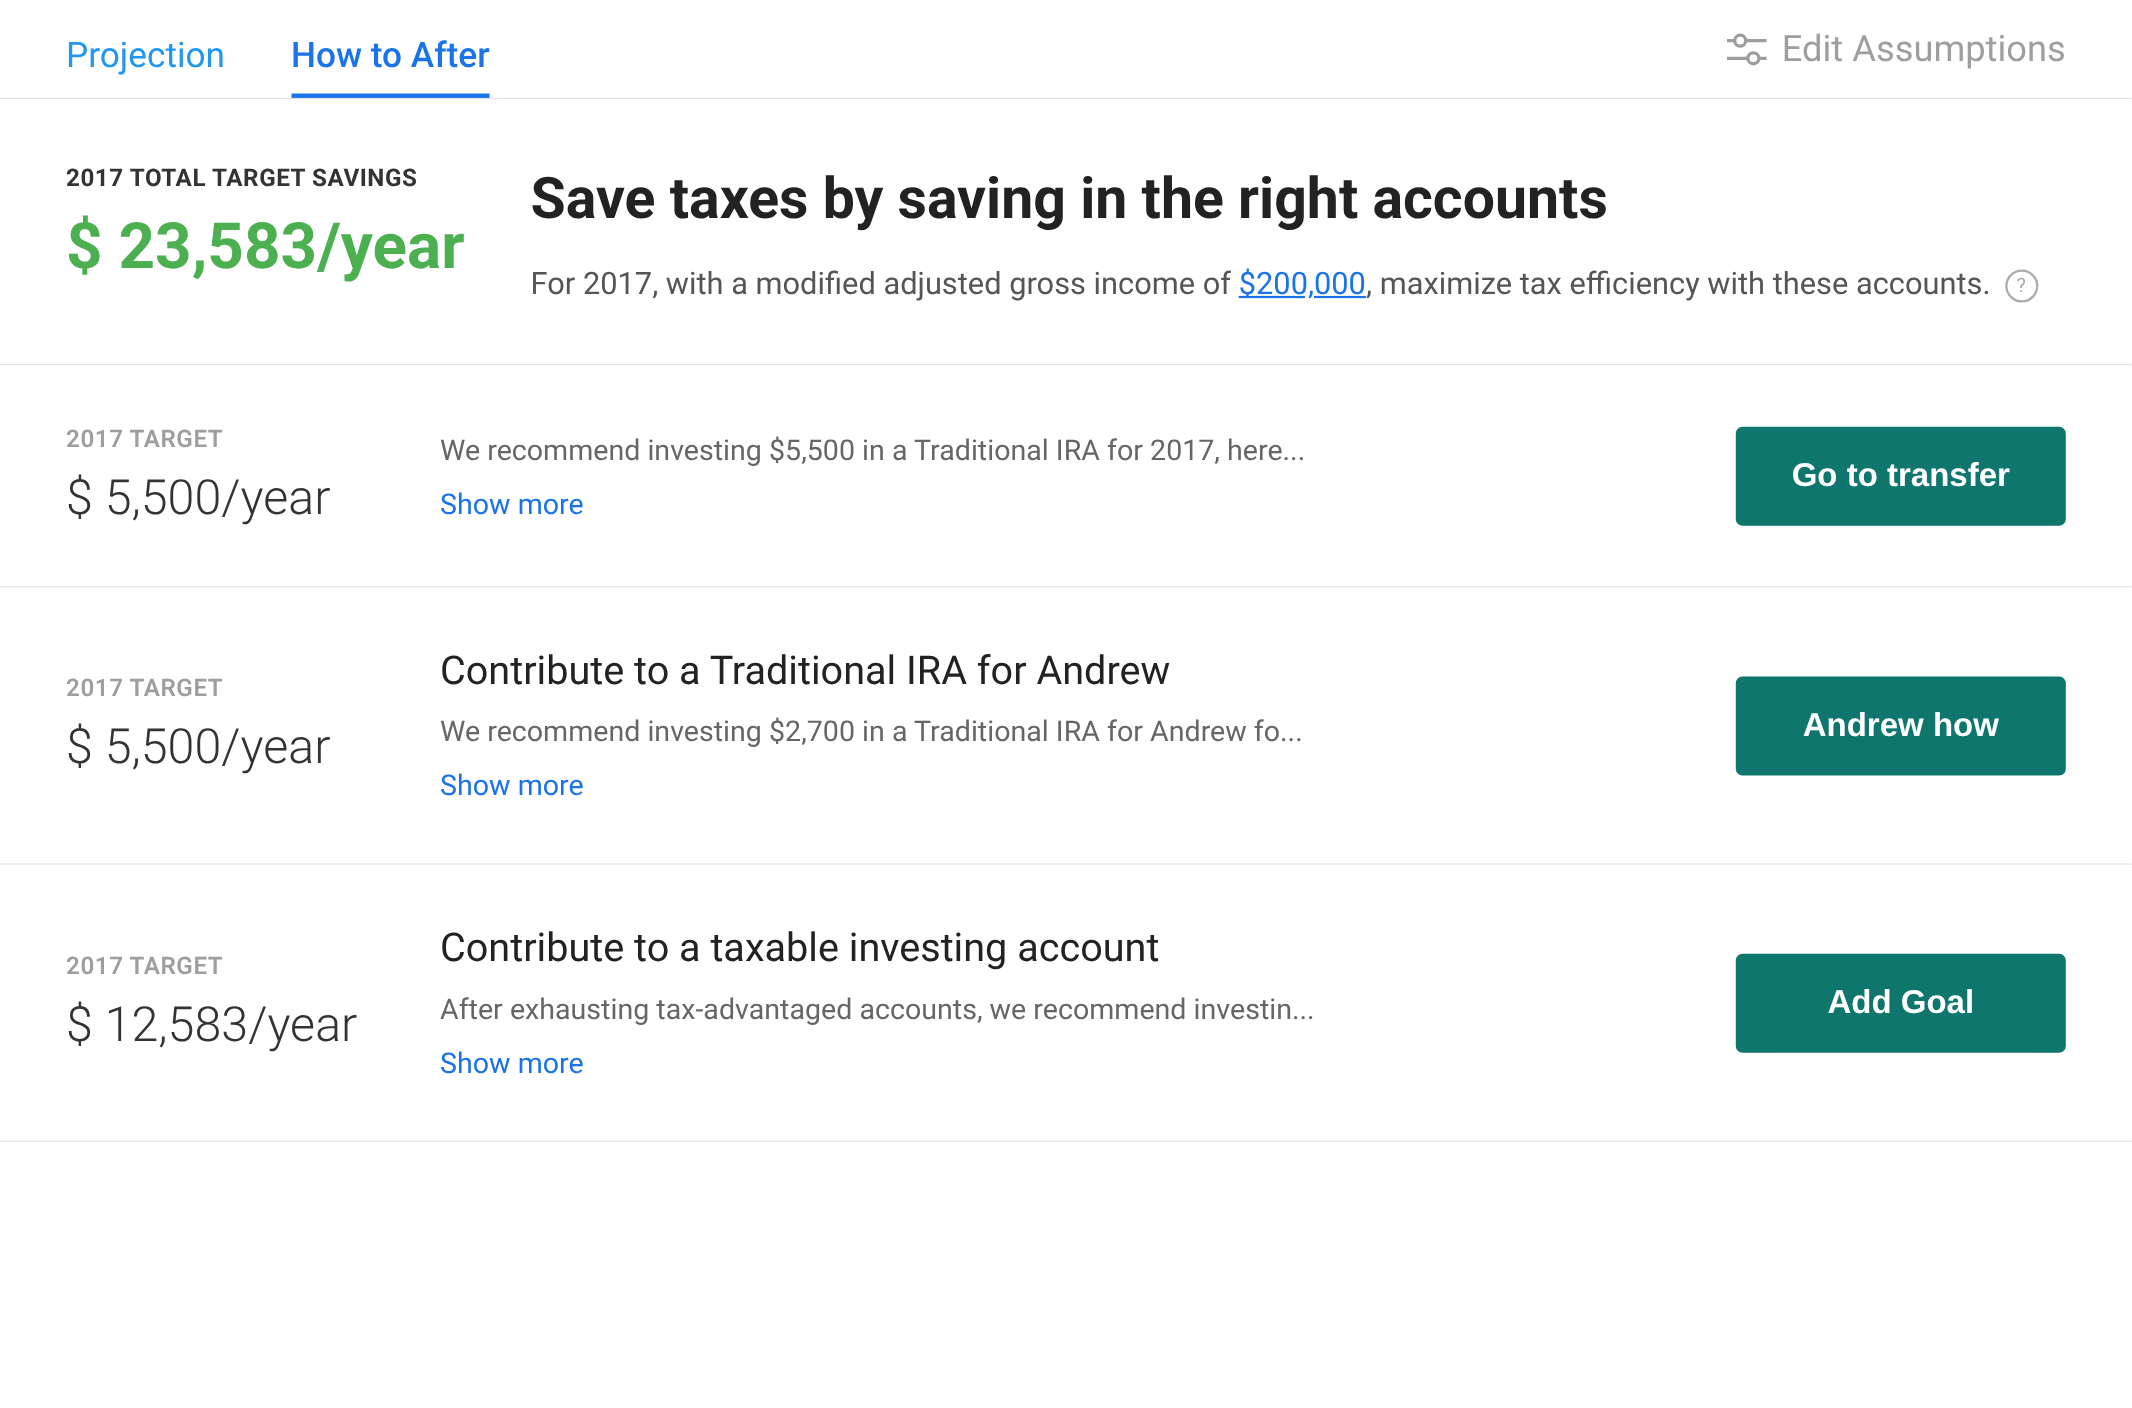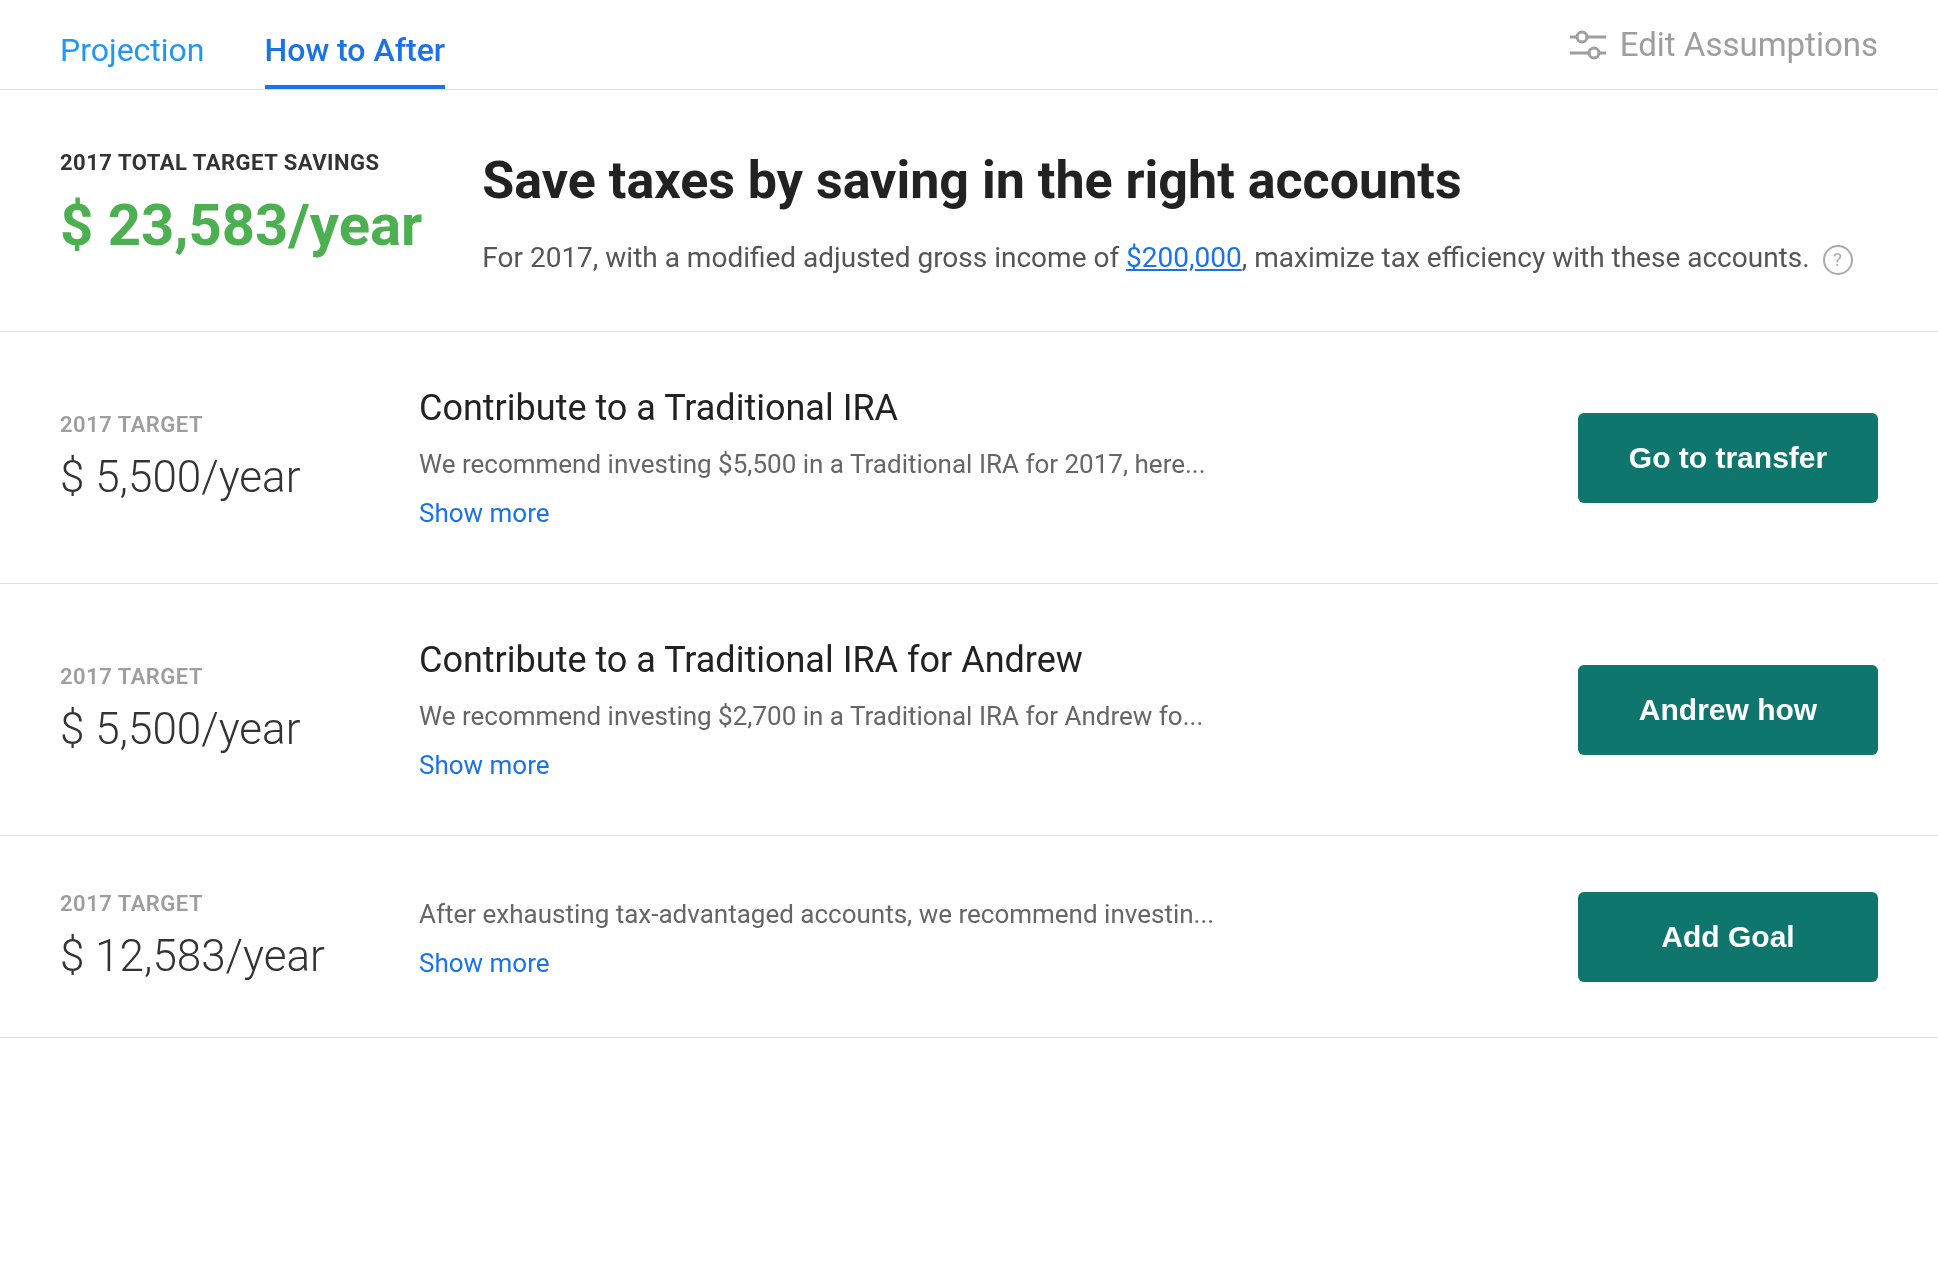--- a/index.html
+++ b/index.html
@@ -139,21 +139,21 @@
       margin-left: 6px;
       vertical-align: middle;
     }
 
     
     .account-row {
       display: flex;
       align-items: center;
       padding: 55px 60px;
       border-bottom: 1px solid #e0e0e0;
-      gap: 79px;
+      gap: 60px;
     }
 
     .account-left {
       min-width: 280px;
       flex-shrink: 0;
     }
 
     .account-target-label {
       font-size: 22px;
       font-weight: 600;
@@ -250,21 +250,20 @@
     </div>
   </div>
 
   <div id="account-rows">
       <div class="account-row">
       <div class="account-left">
         <div class="account-target-label">2017 TARGET</div>
         <div class="account-amount">$ 5,500/year</div>
       </div>
       <div class="account-center">
-        <div class="account-title">Contribute to a Traditional IRA</div>
         <div class="account-description">We recommend investing $5,500 in a Traditional IRA for 2017, here...</div>
         <a class="show-more-link">Show more</a>
       </div>
       <div class="account-right">
         <button class="action-button">Go to transfer</button>
       </div>
     </div>
       <div class="account-row">
       <div class="account-left">
         <div class="account-target-label">2017 TARGET</div>
@@ -278,20 +277,21 @@
       <div class="account-right">
         <button class="action-button">Andrew how</button>
       </div>
     </div>
       <div class="account-row">
       <div class="account-left">
         <div class="account-target-label">2017 TARGET</div>
         <div class="account-amount">$ 12,583/year</div>
       </div>
       <div class="account-center">
+        <div class="account-title">Contribute to a taxable investing account</div>
         <div class="account-description">After exhausting tax-advantaged accounts, we recommend investin...</div>
         <a class="show-more-link">Show more</a>
       </div>
       <div class="account-right">
         <button class="action-button">Add Goal</button>
       </div>
     </div>
     </div>
 
 </div>

